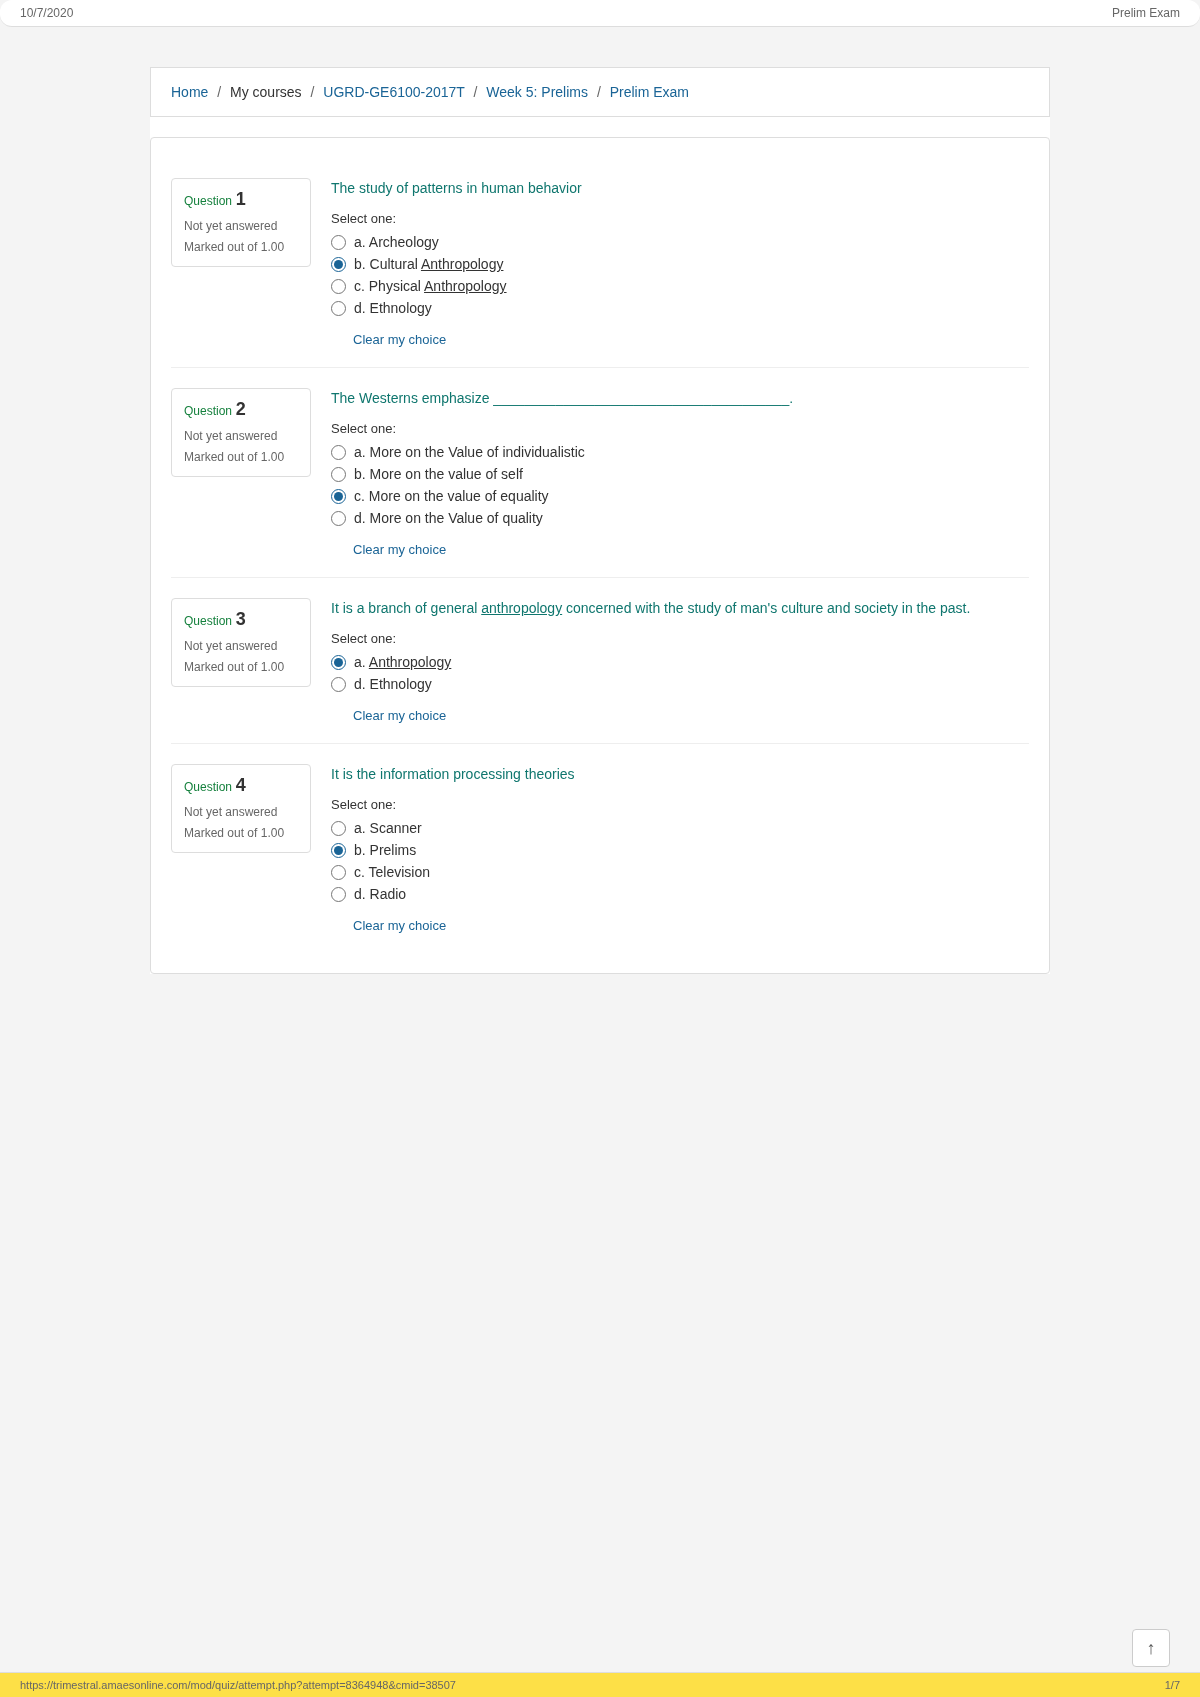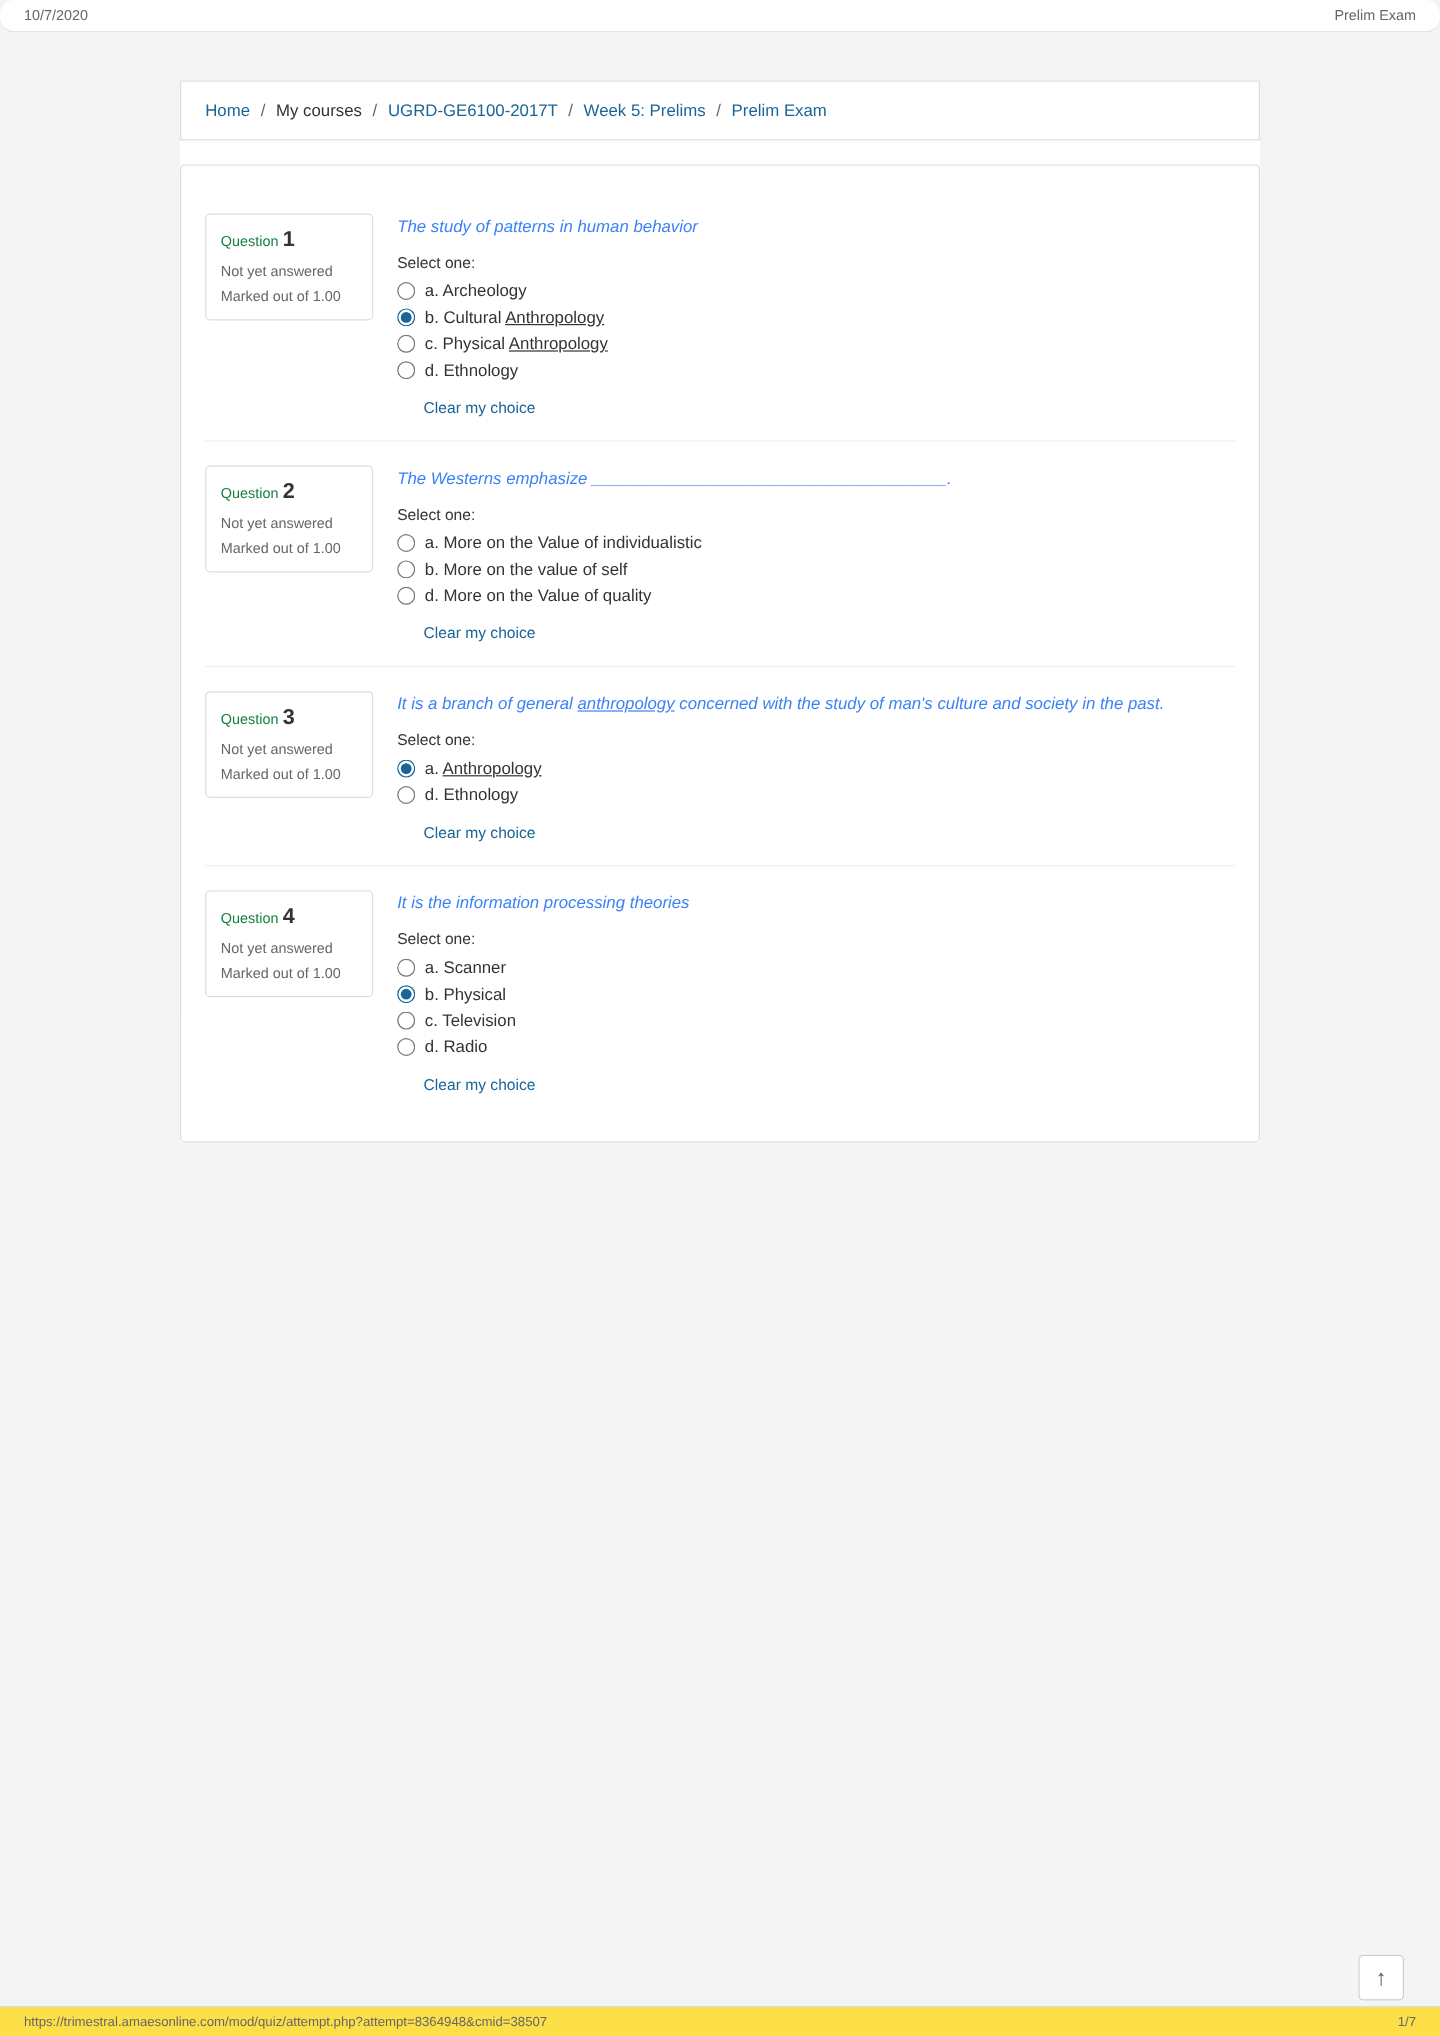--- a/index.html
+++ b/index.html
@@ -79,25 +79,24 @@
     .question-meta .q-mark {
       color: #666;
       font-size: 12px;
       margin-top: 4px;
       line-height: 1.4;
     }
     .question-body {
       flex: 1;
     }
     .question-text {
-      color: #3b82f6;
+      color: #0f766e;
       font-size: 14px;
       margin-bottom: 12px;
       line-height: 1.5;
-      font-style: italic;
     }
     .select-one-label {
       font-size: 13px;
       color: #333;
       margin-bottom: 8px;
     }
     .option-list {
       list-style: none;
       margin-bottom: 10px;
     }
@@ -228,20 +227,24 @@
         <ul class="option-list">
           <li>
             <input type="radio" name="q2" id="q2a" style="">
             <label for="q2a">a. More on the Value of individualistic</label>
           </li>
           <li>
             <input type="radio" name="q2" id="q2b" style="">
             <label for="q2b">b. More on the value of self</label>
           </li>
           <li>
+            <input type="radio" name="q2" id="q2c" checked="" style="">
+            <label for="q2c">c. More on the value of equality</label>
+          </li>
+          <li>
             <input type="radio" name="q2" id="q2d" style="">
             <label for="q2d">d. More on the Value of quality</label>
           </li>
         </ul>
         <a href="#" class="clear-choice">Clear my choice</a>
       </div>
     </div>
 
     <div class="question-block">
       <div class="question-meta">
@@ -283,21 +286,21 @@
       <div class="question-body">
         <div class="question-text">It is the information processing theories</div>
         <div class="select-one-label">Select one:</div>
         <ul class="option-list">
           <li>
             <input type="radio" name="q4" id="q4a" style="">
             <label for="q4a">a. Scanner</label>
           </li>
           <li>
             <input type="radio" name="q4" id="q4b" checked="" style="">
-            <label for="q4b">b. Physical</label>
+            <label for="q4b">b. Prelims</label>
           </li>
           <li>
             <input type="radio" name="q4" id="q4c" style="">
             <label for="q4c">c. Television</label>
           </li>
           <li>
             <input type="radio" name="q4" id="q4d" style="">
             <label for="q4d">d. Radio</label>
           </li>
         </ul>

